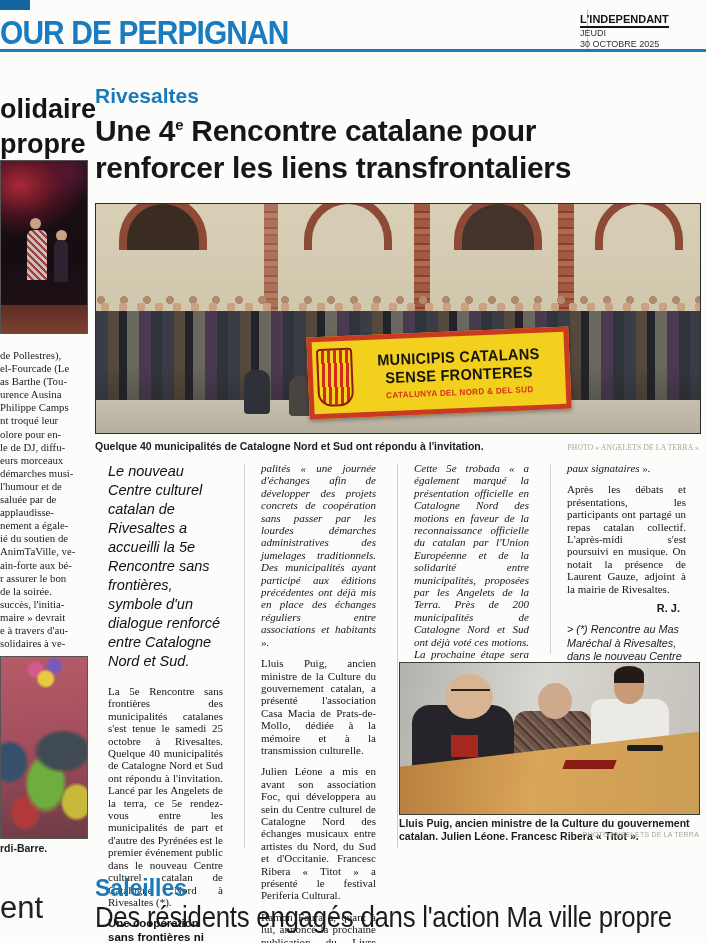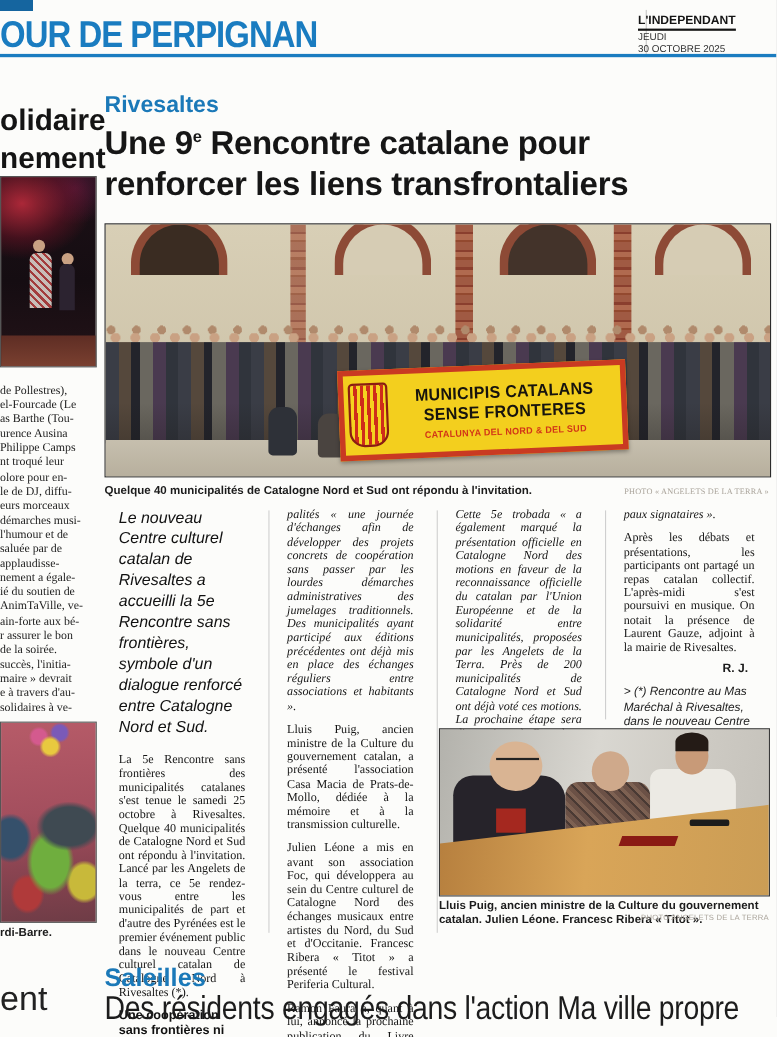--- a/index.html
+++ b/index.html
@@ -139,21 +139,21 @@
   <div class="abs blue-rule"></div>
   <div class="abs hdr-divider"></div>
   <div class="abs paper-info">
     <span class="paper-name">L'INDEPENDANT</span>
     <div class="paper-sub">JEUDI</div>
     <div class="paper-sub">30 OCTOBRE 2025</div>
   </div>
 
   <div class="abs lheadline">
       <div>olidaire</div>
-      <div>nement</div>
+      <div>propre</div>
     </div>
   <div class="abs lphoto1">
     <div class="lp1-floor"></div>
     <div class="lp1-head h1"></div>
     <div class="lp1-head h2"></div>
     <div class="lp1-fig f1"></div>
     <div class="lp1-fig f2"></div>
   </div>
   <div class="abs ltext">
       <div>de Pollestres),</div>
@@ -179,21 +179,21 @@
       <div>maire » devrait</div>
       <div>e à travers d'au-</div>
       <div>solidaires à ve-</div>
     </div>
   <div class="abs lphoto2"></div>
   <div class="abs lcaption">rdi-Barre.</div>
   <div class="abs lfrag">ent</div>
 
   <div class="abs kicker">Rivesaltes</div>
   <h1 class="abs headline" style="margin:0;">
-    <span>Une 9</span><sup>e</sup><span> Rencontre catalane pour</span><br>
+    <span>Une 4</span><sup>e</sup><span> Rencontre catalane pour</span><br>
     <span>renforcer les liens transfrontaliers</span>
   </h1>
 
   <div class="abs mphoto">
     <div class="arch a1"></div>
     <div class="arch a2"></div>
     <div class="arch a3"></div>
     <div class="arch a4"></div>
     <div class="pilaster p1"></div>
     <div class="pilaster p2"></div>

